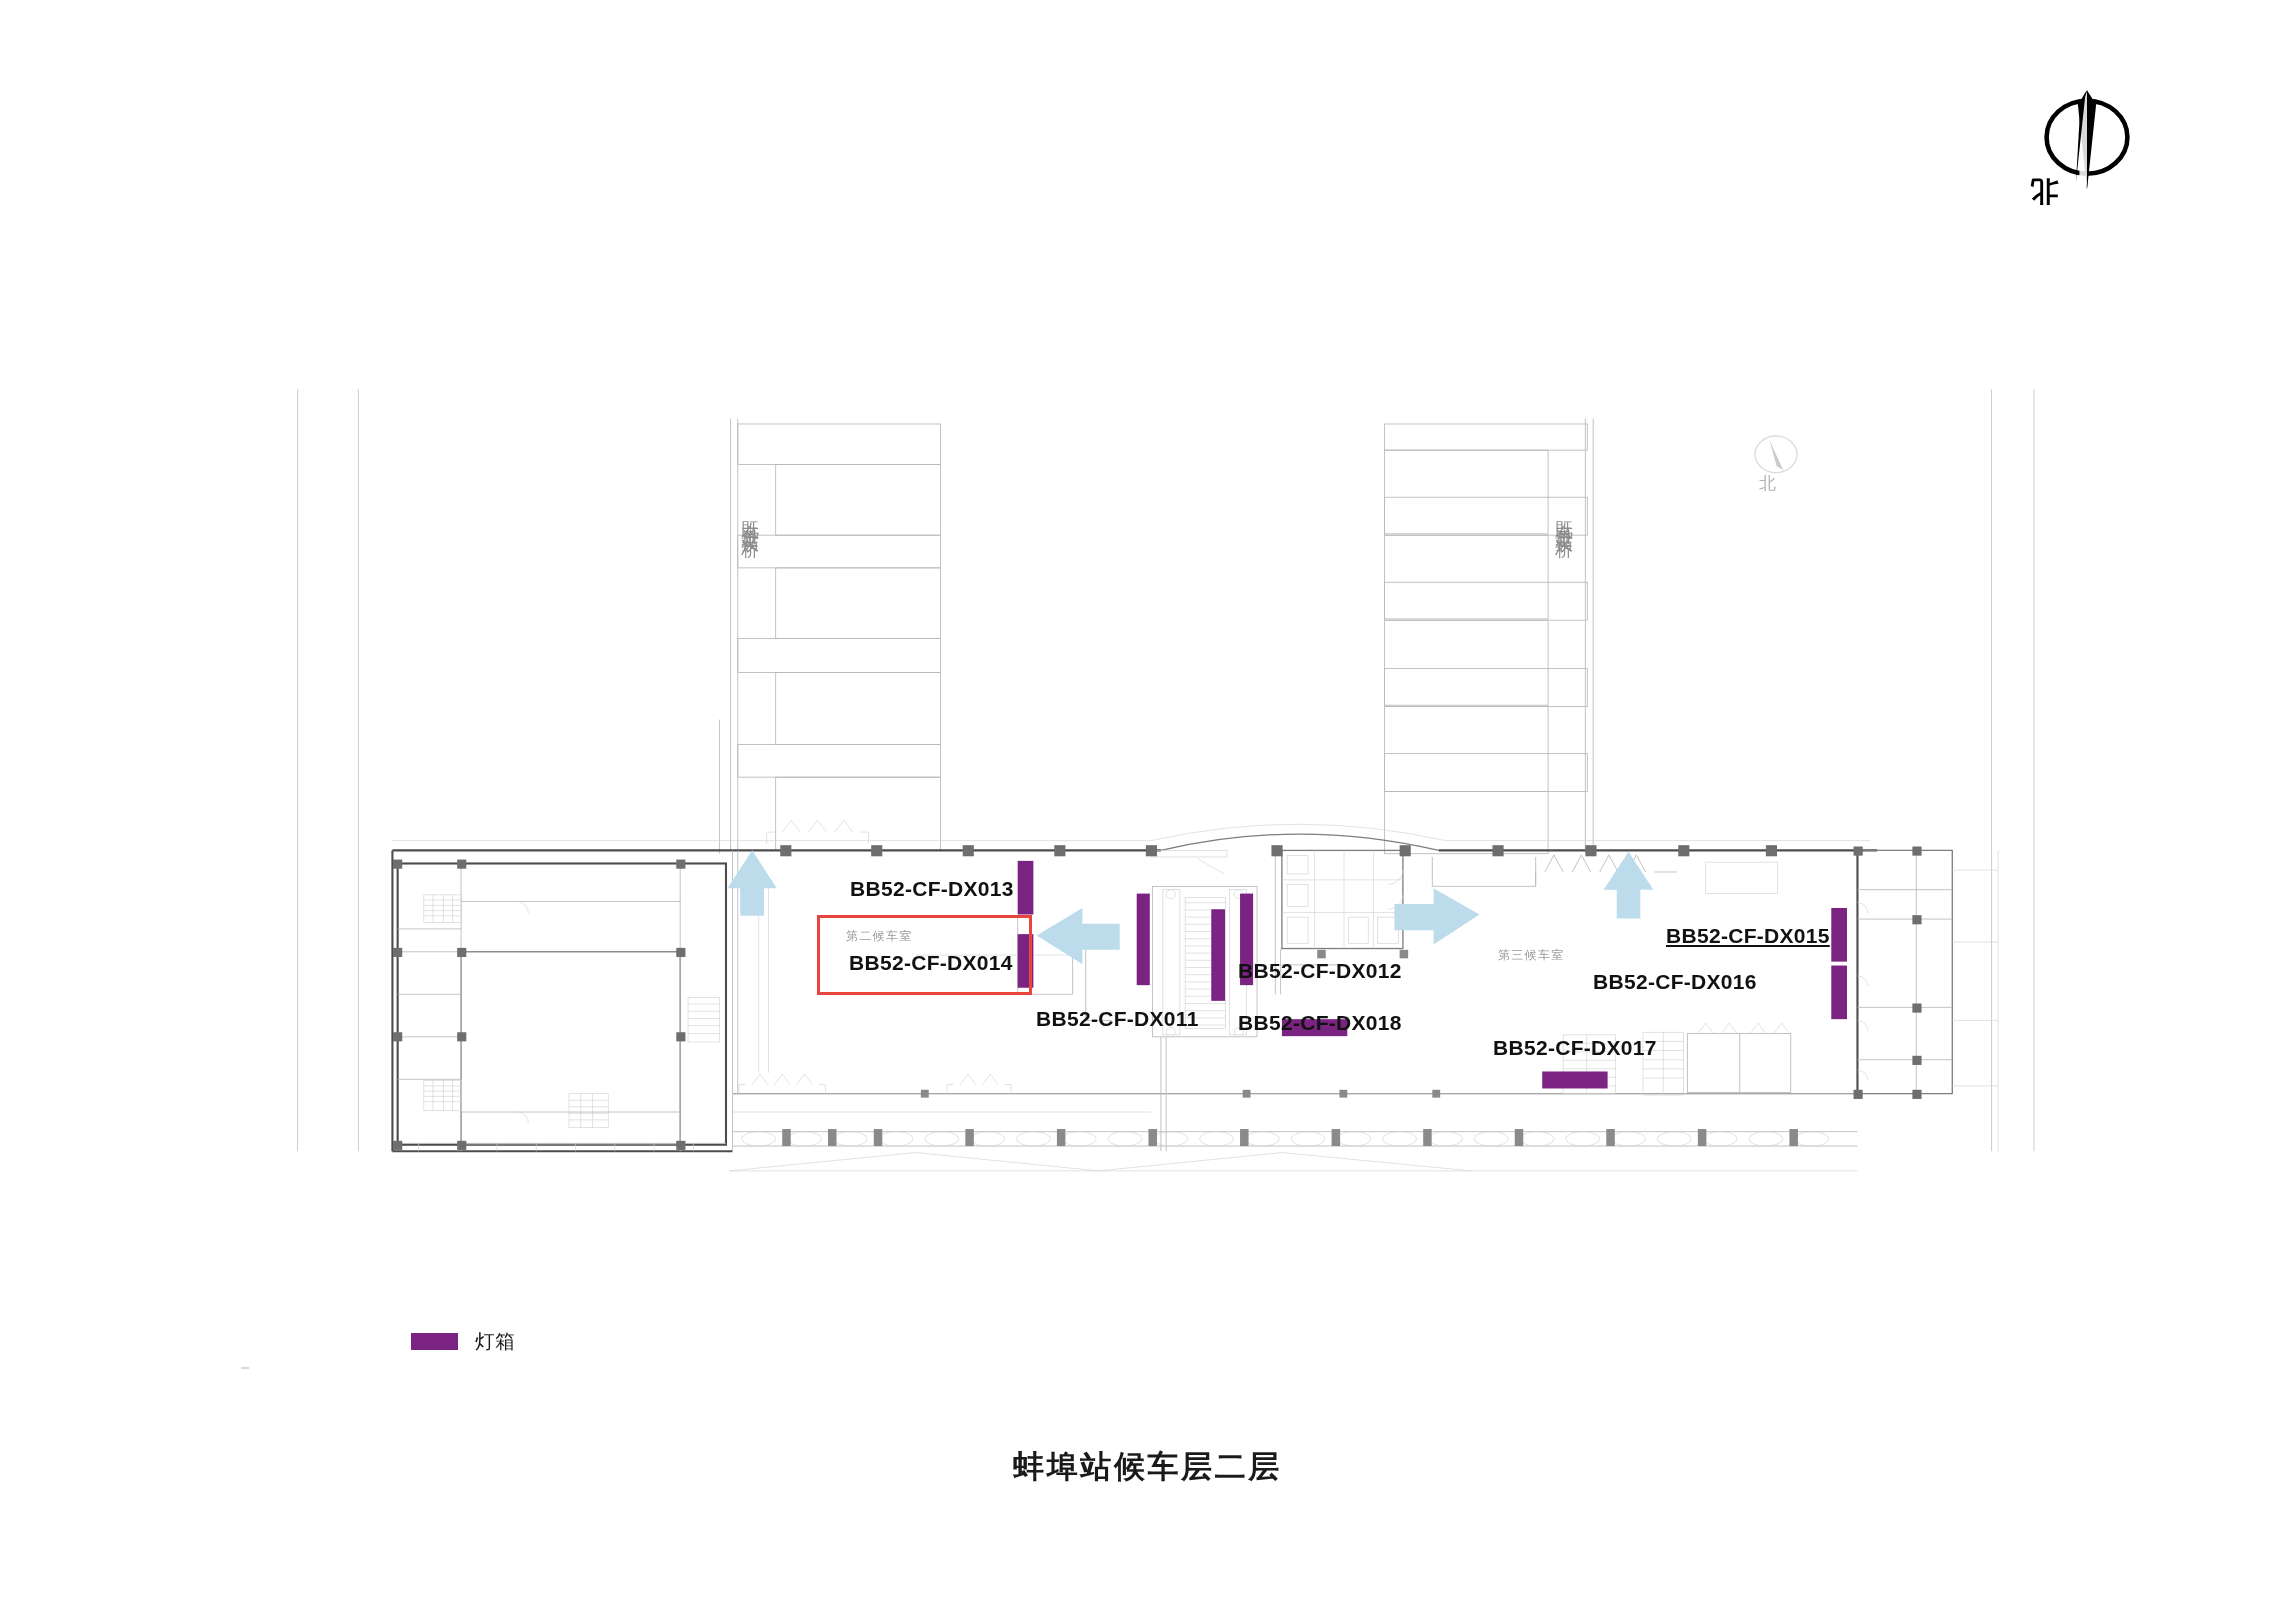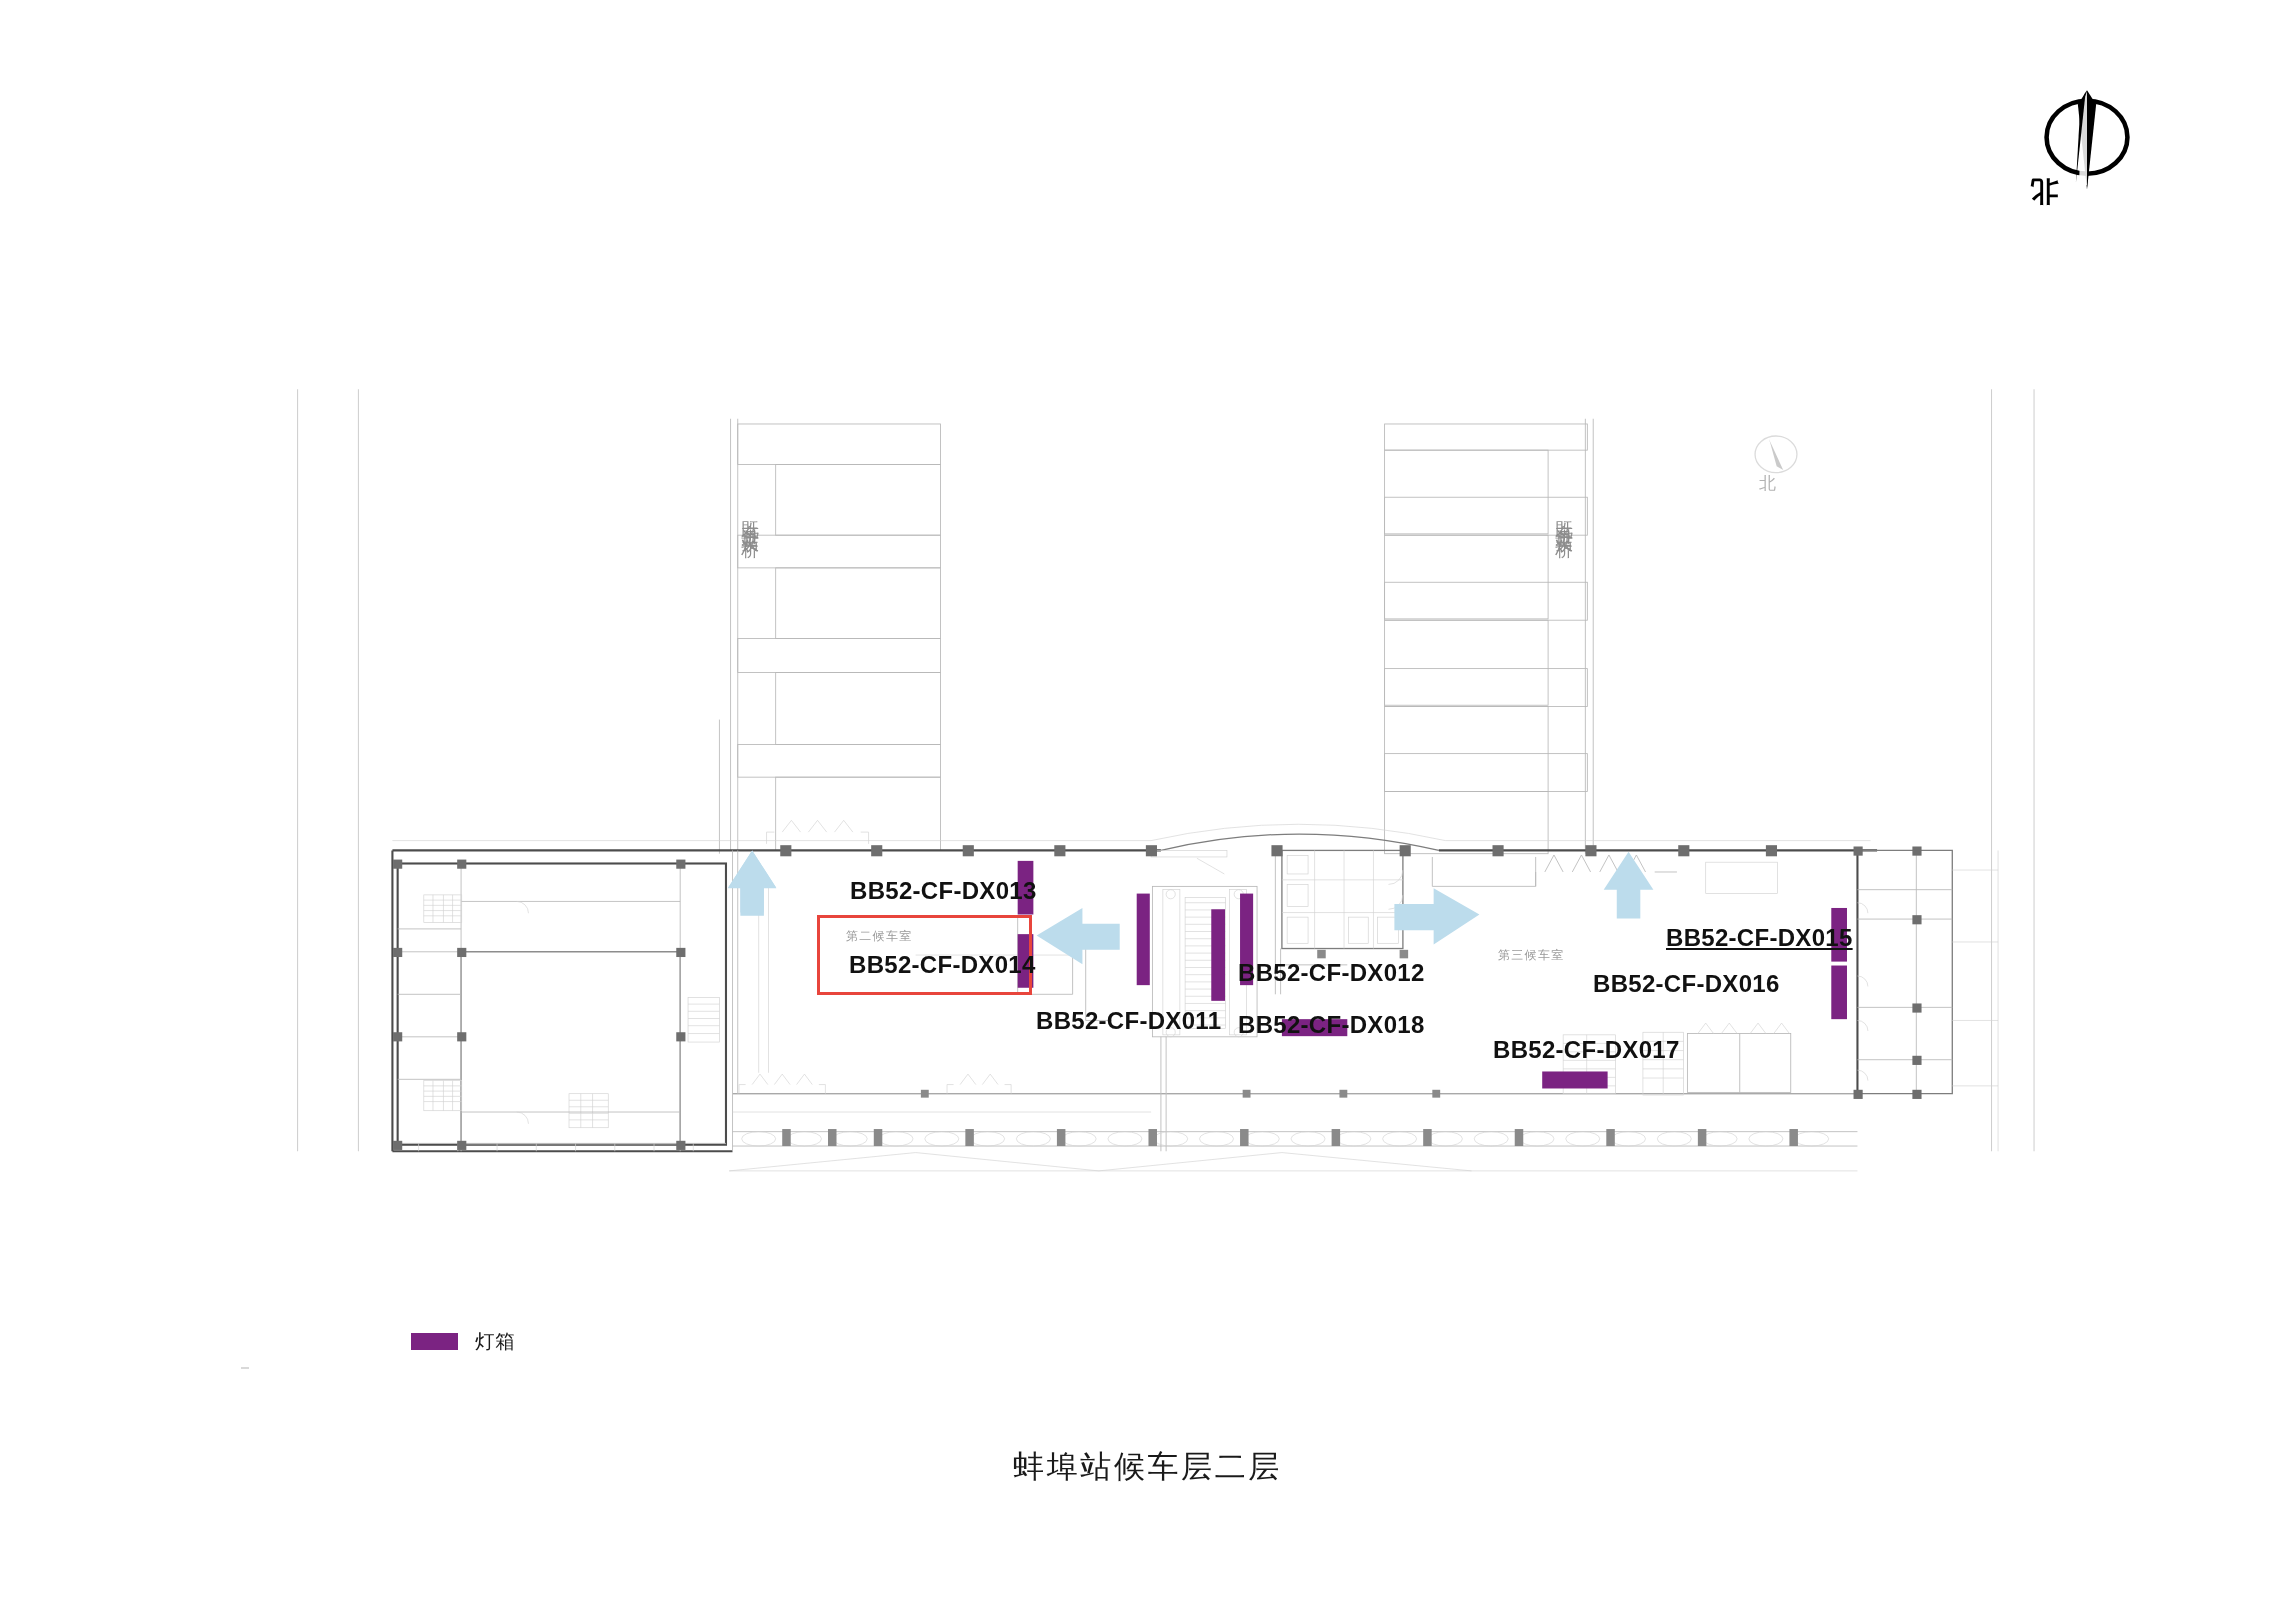--- a/index.html
+++ b/index.html
@@ -52,21 +52,21 @@
     width: 39px;
     text-align: center;
     font-size: 17px;
     line-height: 1;
     color: #555;
   }
 
   
   .code-label {
     font-family: "Liberation Sans", "DejaVu Sans", sans-serif;
-    font-size: 24px;
+    font-size: 21px;
     font-weight: 700;
     letter-spacing: 0.3px;
     white-space: nowrap;
     color: #111;
   }
   .room-label {
     font-size: 12px;
     color: #9a9a9a;
     white-space: nowrap;
     letter-spacing: 1.3px;
@@ -106,21 +106,21 @@
     color: #1a1a1a;
     letter-spacing: 0.7px;
   }
 
   
   #plan-title {
     left: 0; top: 1446px;
     width: 2295px;
     text-align: center;
     font-size: 31px;
-    font-weight: 400;
+    font-weight: 700;
     letter-spacing: 2.6px;
     color: #1a1a1a;
   }
 
   
   #stray-mark {
     left: 241px; top: 1367px;
     width: 7.9px; height: 2px;
     background: #d9d9d9;
   }

